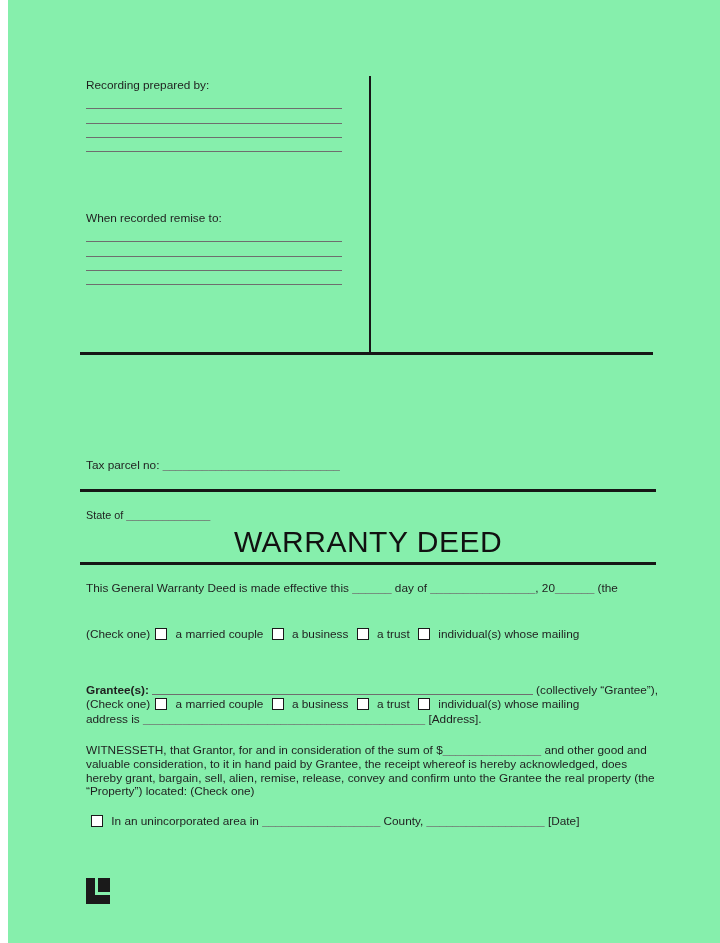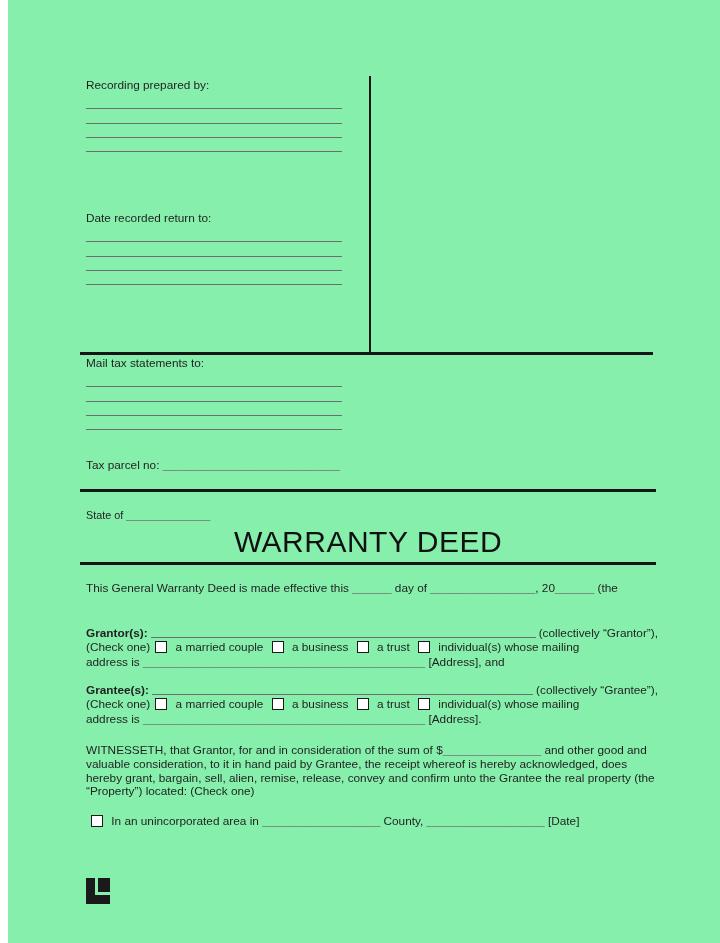--- a/index.html
+++ b/index.html
@@ -42,65 +42,50 @@
     <div class="label">Recording prepared by:</div>
     <div class="wlines">
       <div class="wline"></div>
       <div class="wline"></div>
       <div class="wline"></div>
       <div class="wline"></div>
     </div>
   </div>
 
   <div class="abs" style="left:78px;top:212px;">
-    <div class="label">Date recorded return to:</div>
+    <div class="label">When recorded remise to:</div>
     <div class="wlines">
       <div class="wline"></div>
       <div class="wline"></div>
       <div class="wline"></div>
       <div class="wline"></div>
     </div>
   </div>
 
   <div class="vrule"></div>
 
   <div class="hrule" style="top:352px;width:573px;"></div>
 
-  <div class="abs" style="left:78px;top:357px;">
-    <div class="label">Mail tax statements to:</div>
-    <div class="wlines">
-      <div class="wline"></div>
-      <div class="wline"></div>
-      <div class="wline"></div>
-      <div class="wline"></div>
-    </div>
-  </div>
 
   <div class="abs doc-line" style="left:78px;top:459px;text-align:center;"><span>Tax parcel no: </span><span class="blank">___________________________</span></div>
 
   <div class="hrule thick" style="top:489px;width:576px;"></div>
 
   <div class="abs doc-line state-of" style="left:78px;top:509px;"><span>State of </span><span class="blank">______________</span></div>
 
   <div class="deed-title">WARRANTY DEED</div>
 
   <div class="hrule thick" style="top:562px;width:576px;"></div>
 
   <div class="abs" style="left:78px;top:582px;width:572px;">
     <div class="doc-line"><span>This General Warranty Deed is made effective this </span><span class="blank">______</span><span> day of </span><span class="blank">________________</span><span>, 20</span><span class="blank">______</span><span> (the</span></div>
   </div>
 
   <div class="abs" style="left:78px;top:627px;width:572px;">
-    <div class="flexline">
-        <span class="bold">Grantor(s): </span>
-        <span class="fill"></span>
-        <span>(collectively “Grantor”),</span>
-      </div>
     <div class="doc-line row-gap"><span>(Check one)</span><span class="cb"></span><span> a married couple </span><span class="cb"></span><span> a business </span><span class="cb"></span><span> a trust </span><span class="cb"></span><span> individual(s) whose mailing</span></div>
-    <div class="doc-line row-gap"><span>address is </span><span class="blank">___________________________________________</span><span> [Address], and</span></div>
   </div>
 
   <div class="abs" style="left:78px;top:684px;width:572px;">
     <div class="flexline">
         <span class="bold">Grantee(s): </span>
         <span class="fill"></span>
         <span>(collectively “Grantee”),</span>
       </div>
     <div class="doc-line row-gap"><span>(Check one)</span><span class="cb"></span><span> a married couple </span><span class="cb"></span><span> a business </span><span class="cb"></span><span> a trust </span><span class="cb"></span><span> individual(s) whose mailing</span></div>
     <div class="doc-line row-gap"><span>address is </span><span class="blank">___________________________________________</span><span> [Address].</span></div>

